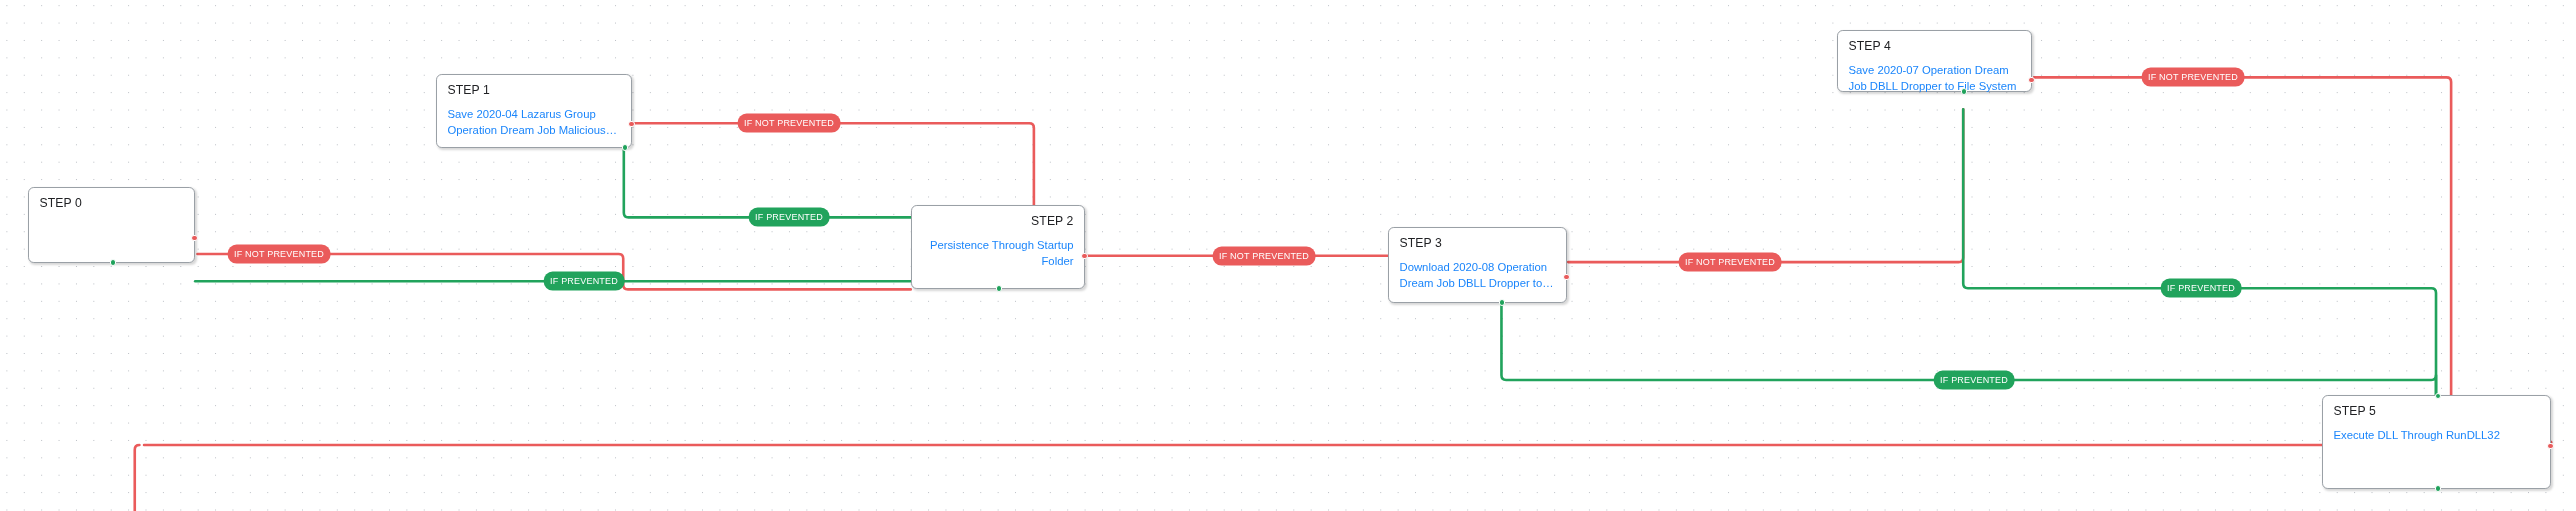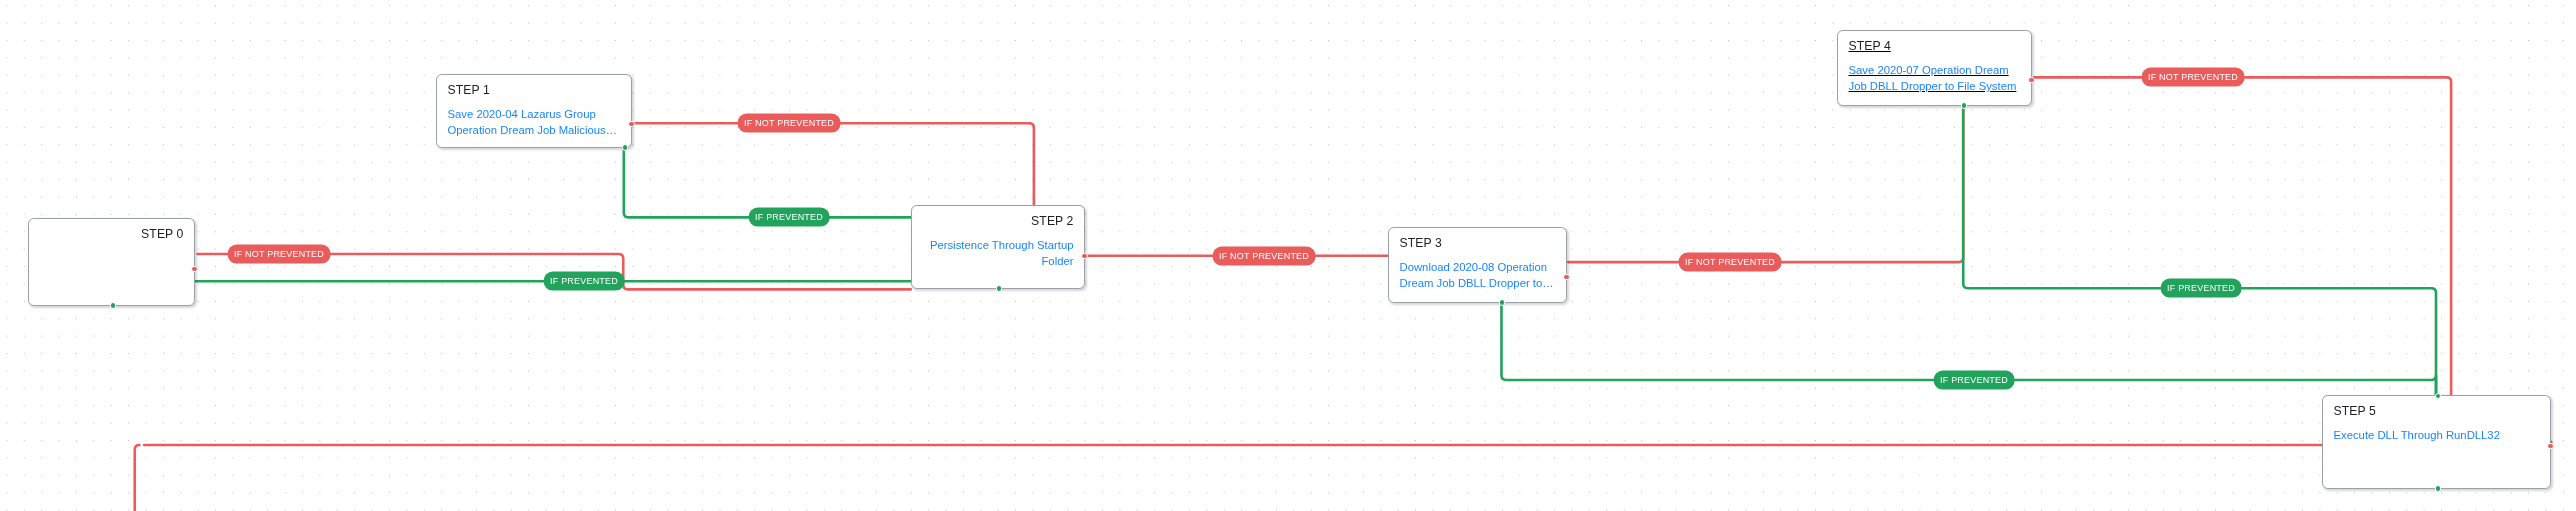--- a/index.html
+++ b/index.html
@@ -95,21 +95,21 @@
 
       <path stroke="#ea5b5b" d="M 3502 133 L 4212 133 Q 4220 133 4220 141 L 4220 751 Q 4220 759 4212 759 L 4007 759"></path>
 
       <path stroke="#21a35c" d="M 3380 188 L 3380 488 Q 3380 496 3388 496 L 4186 496 Q 4194 496 4194 504 L 4194 680"></path>
 
       <path stroke="#ea5b5b" d="M 4392 761 L 4226 761 M 248 766 L 4226 766 Q 4232 766 4232 760 M 240 766 Q 232 766 232 774 L 232 881"></path>
       <path stroke="#ea5b5b" d="M 4392 761 L 4310 761"></path>
     </g>
   </svg>
 
-  <div class="node" style="left:28px; top:218px; width:167px; height:88px;text-align:right;">
+  <div class="node" style="left:28px; top:187px; width:167px; height:76px;">
     <div class="node-title">STEP 0</div>
     <span class="port port-red" style="right:-3.5px; top:47px;"></span>
     <span class="port port-green" style="left:81px; bottom:-3.5px;"></span>
   </div>
 
   <div class="node" style="left:436px; top:74px; width:196px; height:74px;">
     <div class="node-title">STEP 1</div>
     <div class="node-body">
       <div>Save 2020-04 Lazarus Group</div>
       <div>Operation Dream Job Malicious…</div>
@@ -131,21 +131,21 @@
   <div class="node" style="left:1388px; top:213px; width:179px; height:76px;margin-top:14px;">
     <div class="node-title">STEP 3</div>
     <div class="node-body">
       <div>Download 2020-08 Operation</div>
       <div>Dream Job DBLL Dropper to…</div>
     </div>
     <span class="port port-red" style="right:-3.5px; top:46px;"></span>
     <span class="port port-green" style="left:110px; bottom:-3.5px;"></span>
   </div>
 
-  <div class="node" style="left:1837px; top:30px; width:195px; height:76px;text-decoration:underline;">
+  <div class="node" style="left:1837px; top:30px; width:195px; height:62px;">
     <div class="node-title">STEP 4</div>
     <div class="node-body">
       <div>Save 2020-07 Operation Dream</div>
       <div>Job DBLL Dropper to File System</div>
     </div>
     <span class="port port-red" style="right:-3.5px; top:46px;"></span>
     <span class="port port-green" style="left:123px; bottom:-3.5px;"></span>
   </div>
 
   <div class="node" style="left:2322px; top:395px; width:229px; height:94px;">

